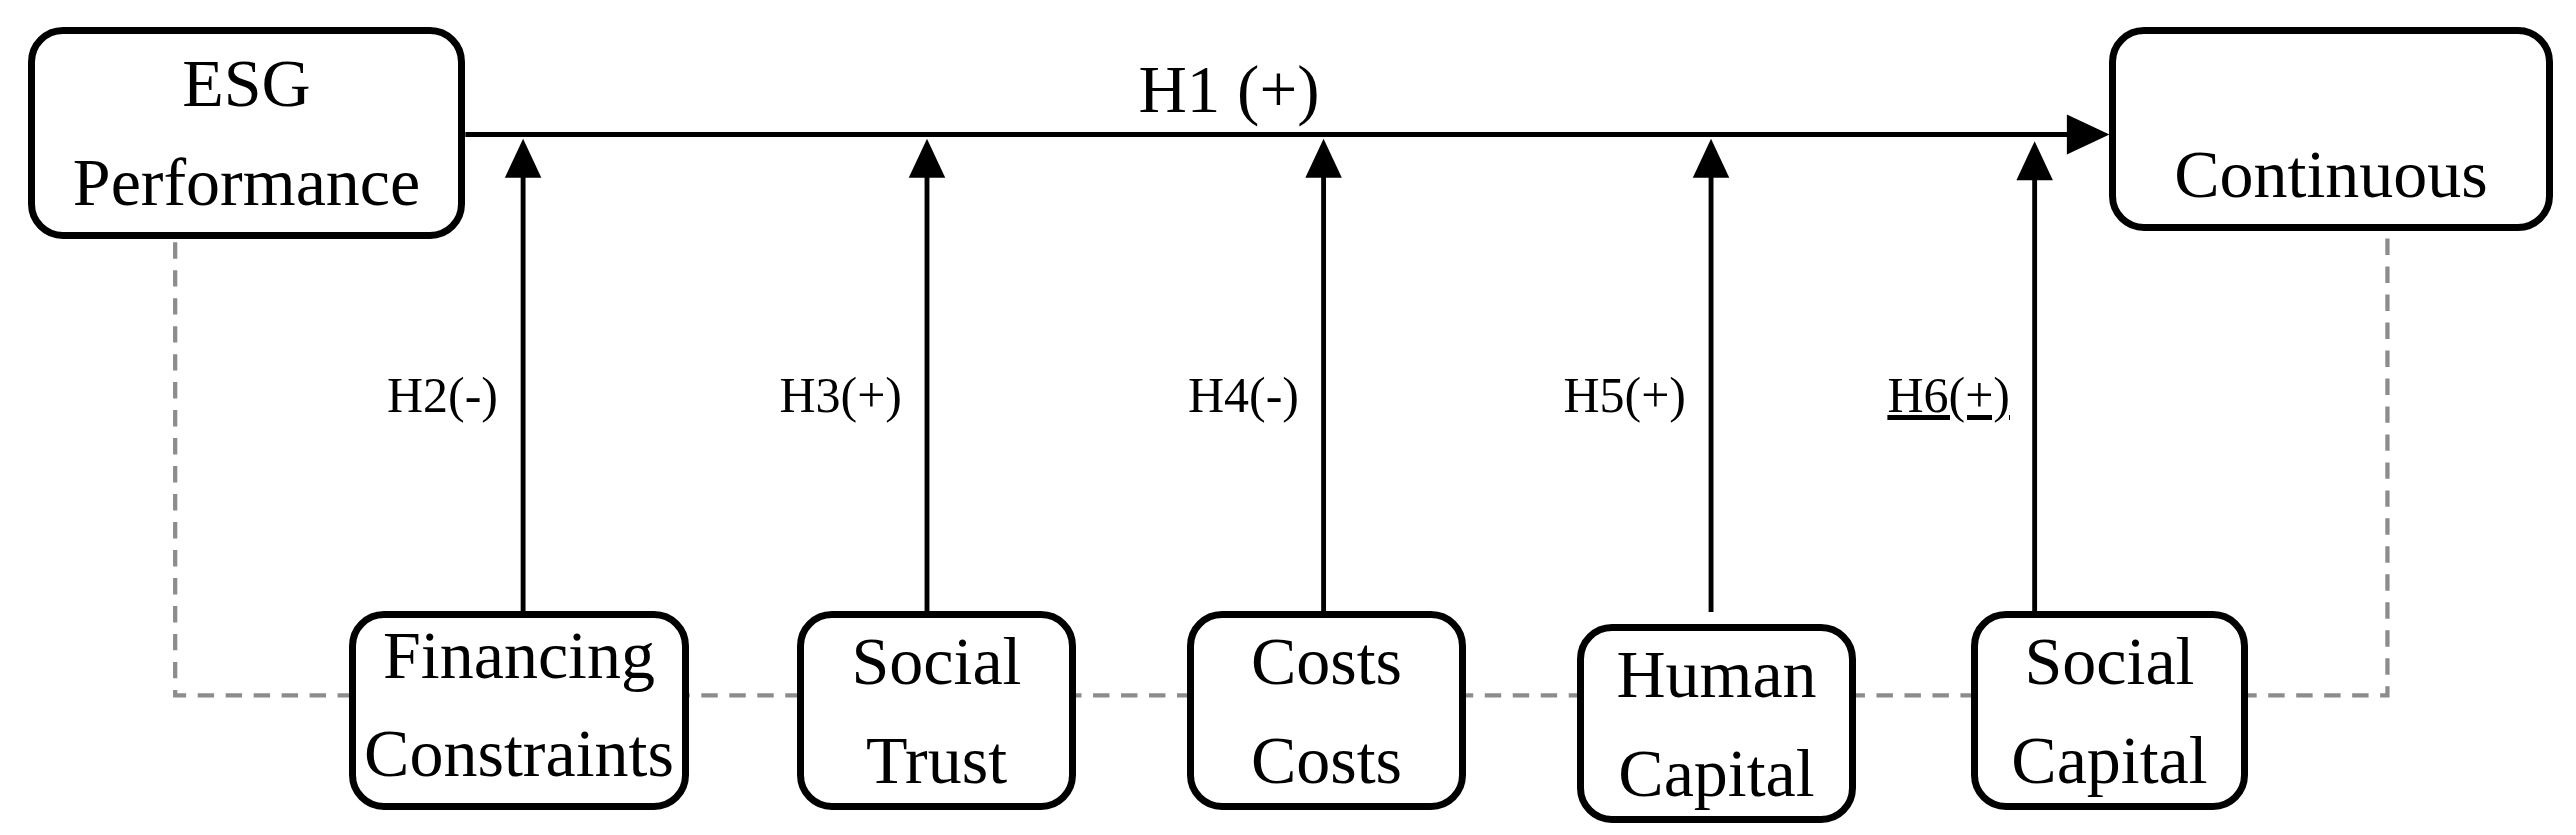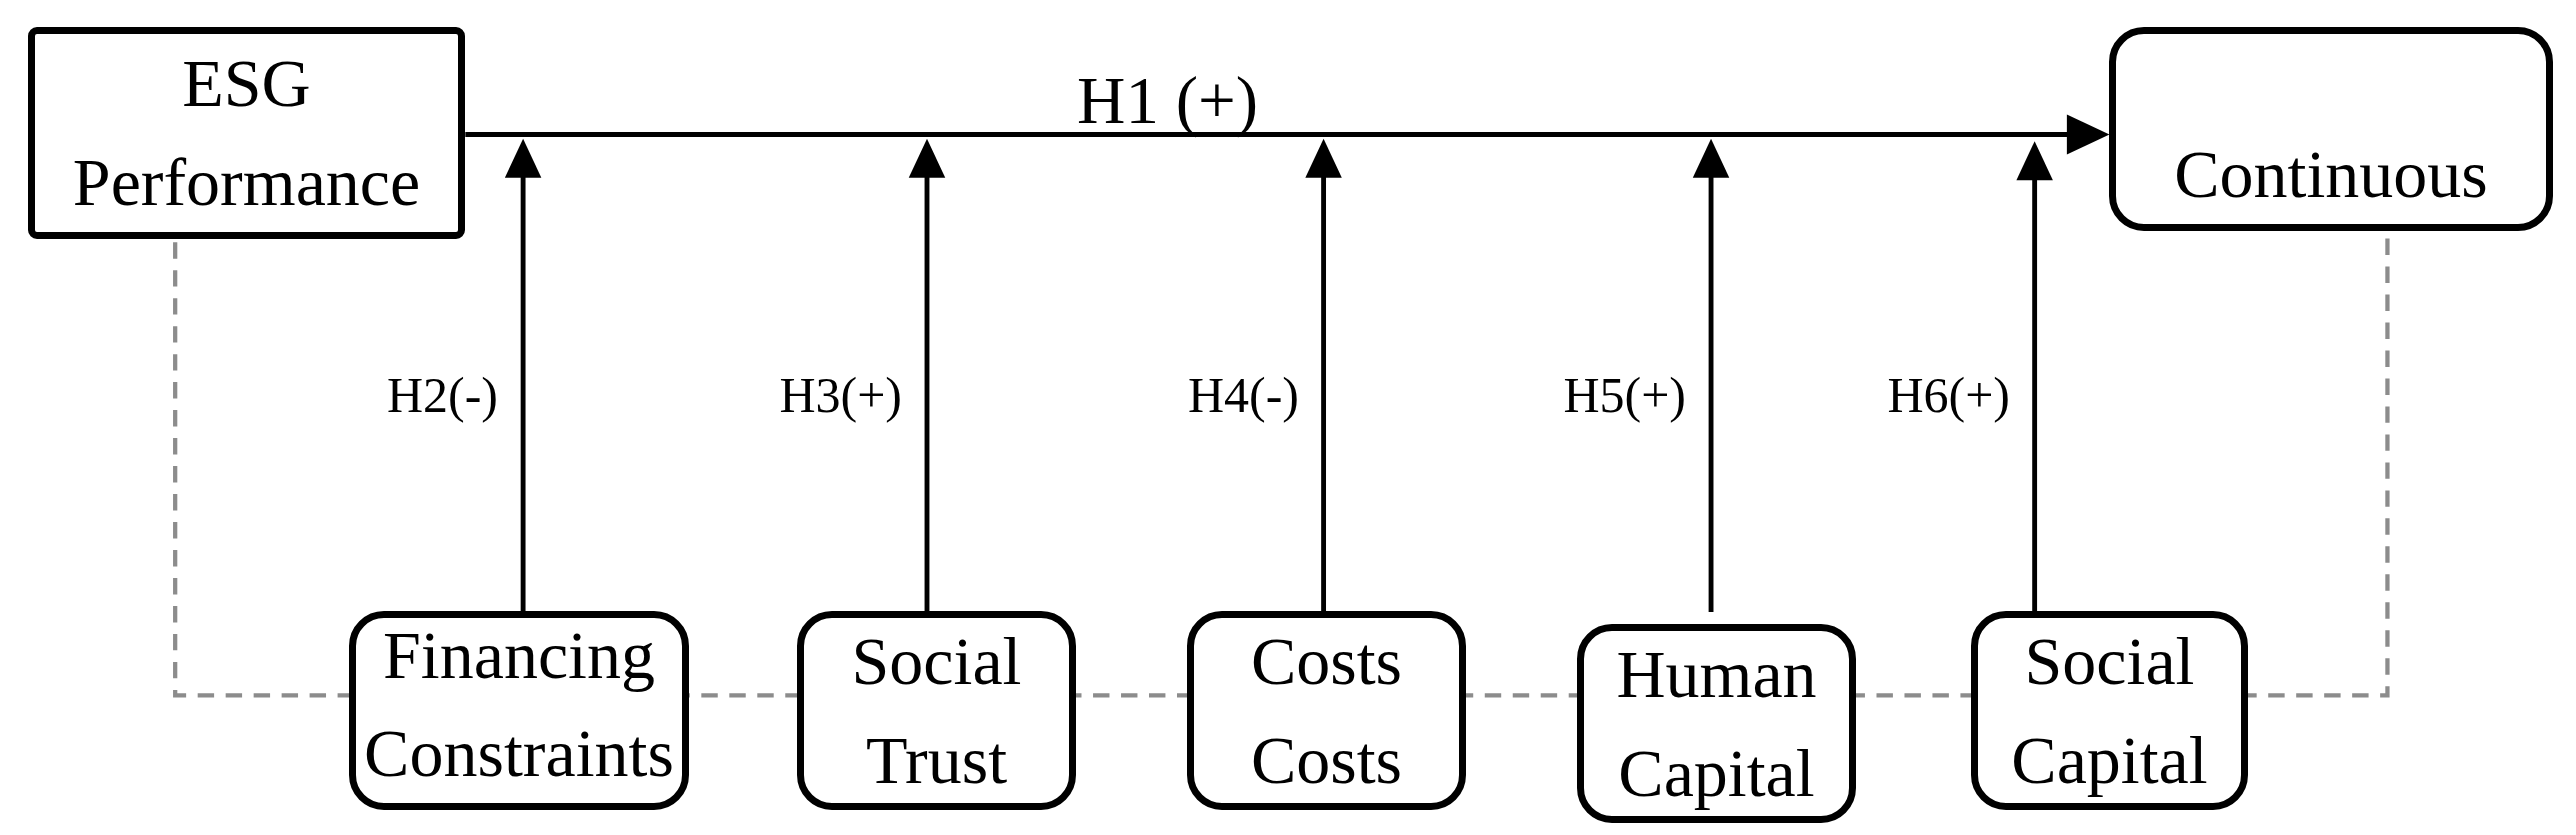--- a/index.html
+++ b/index.html
@@ -30,51 +30,51 @@
     background: #ffffff;
     display: flex;
     flex-direction: column;
     align-items: center;
     justify-content: center;
     text-align: center;
     font-size: 68px;
     line-height: 1.45;
     white-space: nowrap;
   }
-  .node-esg        { left: 28px;   top: 27px;   width: 437px; height: 212px; border-radius: 9px; }
+  .node-esg        { left: 28px;   top: 27px;   width: 437px; height: 212px; }
   .node-innovation { left: 2109px; top: 27px;   width: 444px; height: 204px; justify-content: flex-end; }
   .node-med1 { left: 349px;  top: 611px; width: 340px; height: 199px; justify-content: flex-end; }
   .node-med2 { left: 797px; top: 611px; width: 279px; height: 199px; }
   .node-med3 { left: 1187px; top: 611px; width: 279px; height: 199px; }
   .node-med4 { left: 1577px; top: 611px; width: 279px; height: 199px; margin-top: 13px; }
   .node-med5 { left: 1971px; top: 611px; width: 277px; height: 199px; }
   .hyp-label {
     position: absolute;
     width: 182px;
     height: 79px;
     line-height: 79px;
     font-size: 50px;
     text-align: right;
     white-space: nowrap;
   }
   .hyp-h2 { left: 316px;  top: 356px; }
   .hyp-h3 { left: 720px; top: 356px; }
   .hyp-h4 { left: 1117px; top: 356px; }
   .hyp-h5 { left: 1504px; top: 356px; }
-  .hyp-h6 { left: 1828px; top: 356px; }
+  .hyp-h6 { left: 1828px; top: 356px; text-decoration: underline; }
   .h1-label {
     position: absolute;
     left: 1077px;
     top: 55px;
     width: 304px;
     height: 68px;
     line-height: 68px;
     font-size: 67px;
+    text-align: center;
     white-space: nowrap;
-    margin-top: 11px;
   }
 </style>
 </head>
 <body>
 
 <div class="stage">
 
   <svg class="layer-svg" viewBox="0 0 4235 1374">
 
     <path d="M 288 398 L 288 1143 L 3925 1143 L 3925 384" fill="none" stroke="#8c8c8c" stroke-width="7" stroke-dasharray="27 19"></path>

